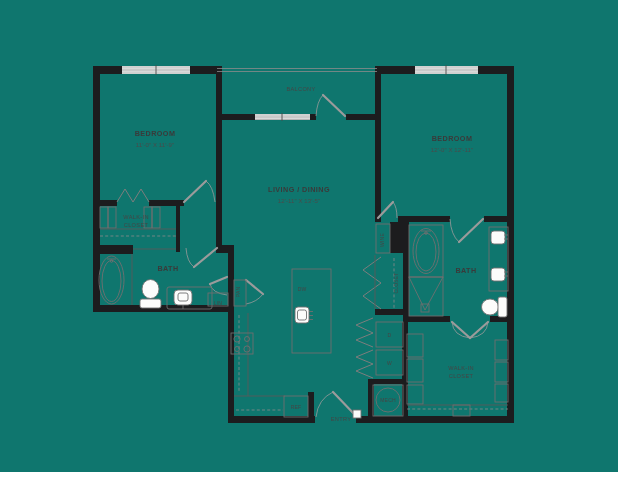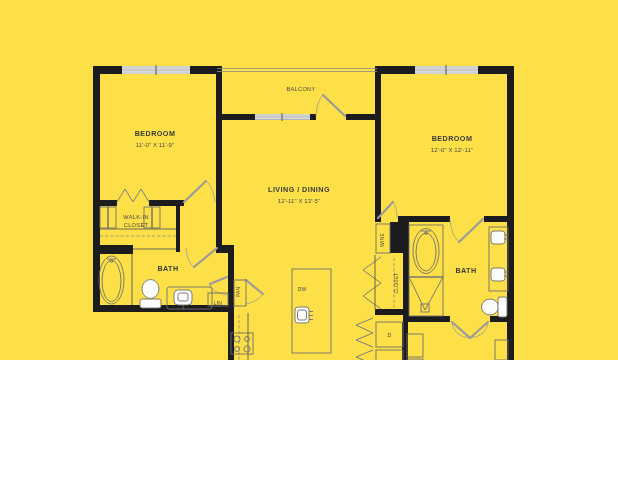--- a/index.html
+++ b/index.html
@@ -1,16 +1,16 @@
 <!DOCTYPE html>
 <html><head>
 <meta charset="utf-8">
 <style>
   html,body{margin:0;padding:0;background:#ffffff;}
-  .stage{width:618px;height:360px;background:#fde047;position:relative;overflow:hidden;
+  .stage{width:618px;height:472px;background:#0f766e;position:relative;overflow:hidden;
          font-family:"Liberation Sans",sans-serif;}
   svg{display:block;}
   .wall{fill:#1c1c1e;stroke:none;}
   .thin{stroke:#5a5a5a;stroke-width:.9;fill:none;}
   .fixture{stroke:#6f6f6f;stroke-width:.9;fill:#fcfcfb;}
   .fixture-n{stroke:#6f6f6f;stroke-width:.9;fill:none;}
   .winline{stroke:#8c8c8c;stroke-width:.8;fill:none;}
   .wintick{stroke:#4a4a4a;stroke-width:.9;}
   .winbg{fill:#ffffff;}
   .winbar{fill:#c9c9c9;}

